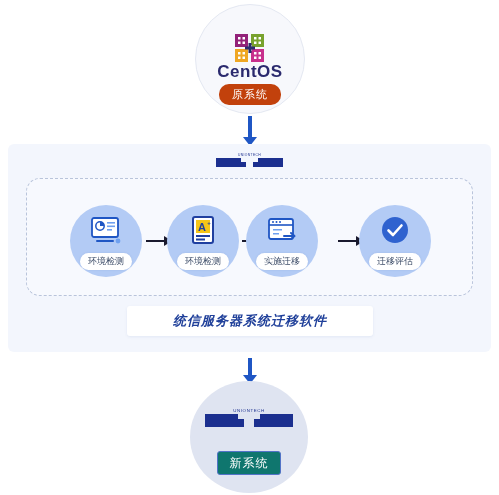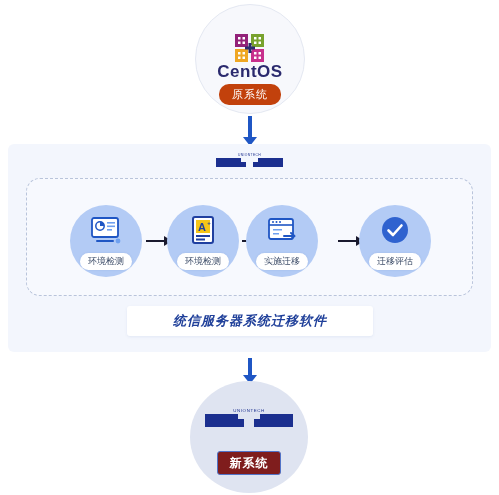--- a/index.html
+++ b/index.html
@@ -127,28 +127,27 @@
   .dst-circle{
     position:absolute;left:190px;top:381px;width:118px;height:112px;
     border-radius:50%;
     background:#dfe4f1;
   }
   .ut-mark-bottom{
     position:absolute;left:205px;top:406px;width:88px;height:21px;
   }
   .btn-new{
     position:absolute;left:217px;top:451px;width:64px;height:24px;
-    background:#7f1d1d;color:#ffffff;
+    background:#0f766e;color:#ffffff;
     border:1px solid #5273c7;
     border-radius:3px;
     font-size:12px;
     display:flex;align-items:center;justify-content:center;
     letter-spacing:1px;
     box-sizing:border-box;
-    font-weight:bold;
   }
 </style>
 </head>
 <body>
 
 <div id="stage">
 
   <div class="src-circle"></div>
 
   <div class="centos-logo">

